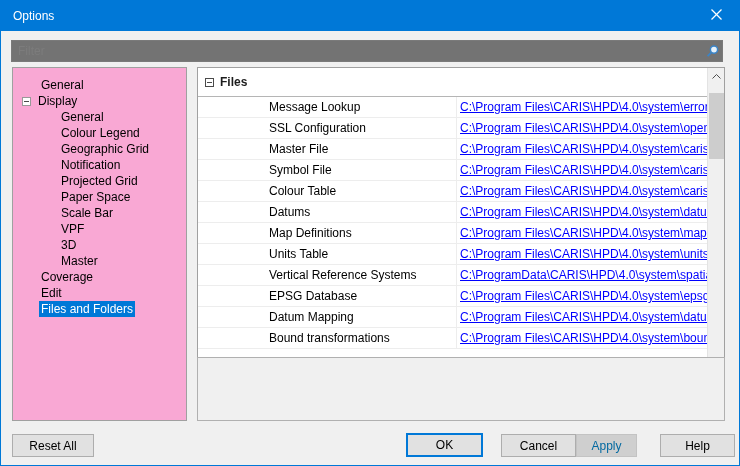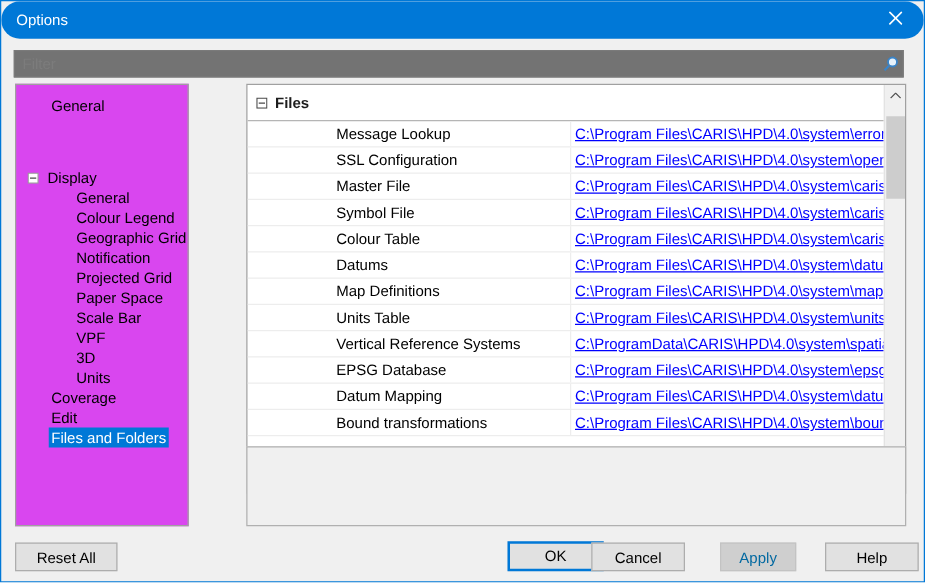--- a/index.html
+++ b/index.html
@@ -5,47 +5,47 @@
   * { box-sizing: border-box; margin: 0; padding: 0; }
   body { margin: 0; background: #ffffff; font-family: "Liberation Sans", sans-serif; }
   .dialog {
     position: relative; width: 740px; height: 466px;
     background: #f0f0f0; border: 1px solid #0078d7; overflow: hidden;
     font-size: 12px; color: #000;
   }
   
   .titlebar {
     position: absolute; left: 0; top: 0; width: 100%; height: 30px;
-    background: #0078d7; color: #fff; display: flex; align-items: center; border-radius: 15px;
+    background: #0078d7; color: #fff; display: flex; align-items: center;
   }
   .titlebar .title { padding-left: 12px; font-size: 12px; }
   .close-btn {
     position: absolute; right: 0; top: 0; width: 45px; height: 30px;
     display: flex; align-items: center; justify-content: center; cursor: pointer;
   }
   
   .filter-box {
     position: absolute; left: 10px; top: 39px; width: 712px; height: 22px;
     background: #737373; border: 1px solid #7a7a7a; display: flex; align-items: center;
   }
   .filter-box input {
     flex: 1; border: none; outline: none; height: 100%; padding: 0 6px;
     font-family: "Liberation Sans", sans-serif; font-size: 12px; color: #000; background: transparent;
   }
   .filter-box input::placeholder { color: #7c7c7c; opacity: 1; }
   .search-icon { width: 20px; display: flex; align-items: center; justify-content: center; cursor: pointer; }
   
   .tree-panel {
-    position: absolute; left: 11px; top: 66px; width: 139px; height: 354px;
-    background: #d946ef; border: 1px solid #a0a0a0; padding-top: 9px; overflow: hidden;
+    position: absolute; left: 11px; top: 66px; width: 175px; height: 354px;
+    background: #f9a8d4; border: 1px solid #a0a0a0; padding-top: 9px; overflow: hidden;
   }
   .tree-item { height: 16px; line-height: 16px; display: flex; align-items: center; white-space: nowrap; cursor: default; }
   .tree-item .expander { width: 9px; height: 9px; margin-left: 9px; margin-right: 5px; flex: none; display: inline-flex; }
   .tree-item.lvl1 { padding-left: 26px; }
-  .tree-item.lvl1.has-exp { padding-left: 0; margin-top: 41px; }
+  .tree-item.lvl1.has-exp { padding-left: 0; }
   .tree-item.lvl2 { padding-left: 46px; }
   .tree-item .lbl { padding: 0 2px; }
   .tree-item.selected .lbl { background: #0078d7; color: #fff; }
   
   .files-panel {
     position: absolute; left: 196px; top: 66px; width: 528px; height: 328px;
     background: #fff; border: 1px solid #a0a0a0; overflow: hidden;
   }
   .files-inner { position: absolute; left: 0; top: 0; right: 17px; bottom: 0; }
   .group-header {
@@ -78,21 +78,21 @@
     background: #f0f0f0; border: 1px solid #b0b0b0;
   }
   
   .btn {
     position: absolute; height: 23px; background: #e1e1e1; border: 1px solid #adadad;
     font-family: "Liberation Sans", sans-serif; font-size: 12px; color: #000;
     display: flex; align-items: center; justify-content: center; cursor: pointer;
   }
   .btn-reset { left: 11px; top: 433px; width: 82px; }
   .btn-ok { left: 405px; top: 432px; width: 77px; height: 24px; border: 2px solid #0078d7; }
-  .btn-cancel { left: 472px; top: 433px; width: 75px; }
+  .btn-cancel { left: 500px; top: 433px; width: 75px; }
   .btn-apply { left: 575px; top: 433px; width: 61px; background: #cfcfcf; border-color: #c3c3c3; color: #0369a1; cursor: default; }
   .btn-help { left: 659px; top: 433px; width: 75px; }
 </style>
 </head>
 <body>
 
 <div class="dialog">
 
   <div class="titlebar">
     <span class="title">Options</span>
@@ -150,21 +150,21 @@
     <div class="tree-item lvl2">
         <span class="lbl">Scale Bar</span>
       </div>
     <div class="tree-item lvl2">
         <span class="lbl">VPF</span>
       </div>
     <div class="tree-item lvl2">
         <span class="lbl">3D</span>
       </div>
     <div class="tree-item lvl2">
-        <span class="lbl">Units</span>
+        <span class="lbl">Master</span>
       </div>
     <div class="tree-item lvl1">
         <span class="lbl">Coverage</span>
       </div>
     <div class="tree-item lvl1">
         <span class="lbl">Edit</span>
       </div>
     <div class="tree-item lvl1 selected">
         <span class="lbl">Files and Folders</span>
       </div>

